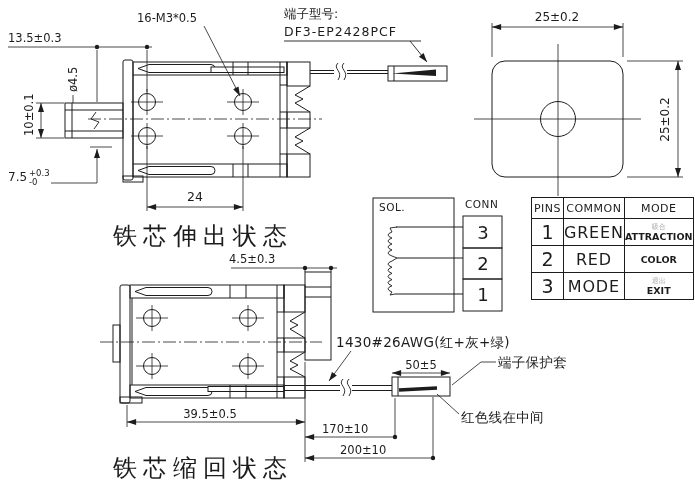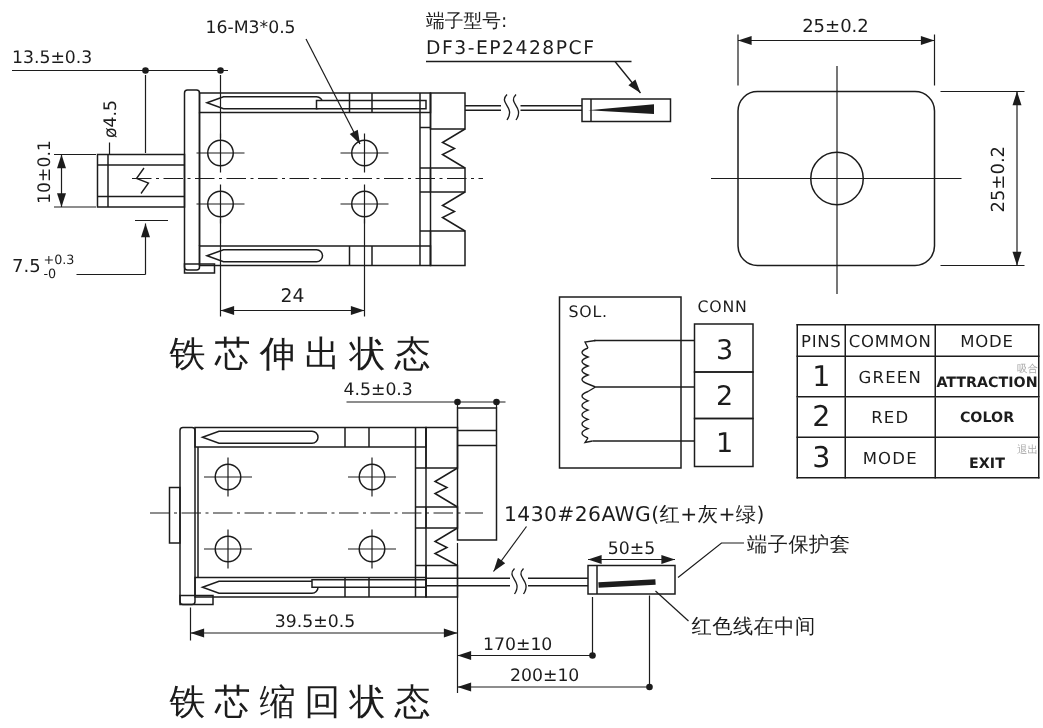--- a/index.html
+++ b/index.html
@@ -11,29 +11,29 @@
   #draw-svg text{fill:#1c1c1c;font-family:"DejaVu Sans","Liberation Sans",sans-serif;}
   .dimtxt{font-size:11.5px;}
   .lbltxt{font-size:12.5px;}
   .biglbl{font-size:13.5px;letter-spacing:0.3px;}
   .toltxt{font-size:8.5px;}
   .titletxt{font-size:24px;letter-spacing:6px;}
   .schtxt{font-size:10.5px;letter-spacing:0.5px;}
   .celltxt{font-size:18px;}
   
   #pin-table{
-    position:absolute;left:531px;top:216px;border-collapse:collapse;table-layout:fixed;
+    position:absolute;left:531px;top:197px;border-collapse:collapse;table-layout:fixed;
     color:#1c1c1c;
   }
   #pin-table td{border:1.4px solid #1c1c1c;text-align:center;vertical-align:middle;padding:0;overflow:hidden;}
   #pin-table tr.hdr td{height:20px;font-size:11px;letter-spacing:0.5px;}
   #pin-table tr.row td{height:26px;}
   .pin-num{font-size:19px;font-weight:400;}
-  .color-cell{font-size:11px;letter-spacing:0.8px;margin-top:20px;}
-  .mode-cn{font-size:7px;line-height:8px;color:#ababab;text-align:right;}
+  .color-cell{font-size:16px;letter-spacing:0.8px;margin-top:20px;}
+  .mode-cn{font-size:7px;line-height:8px;color:#ababab;}
   .mode-cn:empty{display:none;}
   .mode-en{font-size:9.5px;font-weight:bold;line-height:11px;letter-spacing:0px;}
 </style>
 </head>
 <body>
 
 <div id="stage">
 
 <svg id="draw-svg" width="695" height="485" viewBox="0 0 695 485">
   <defs>

